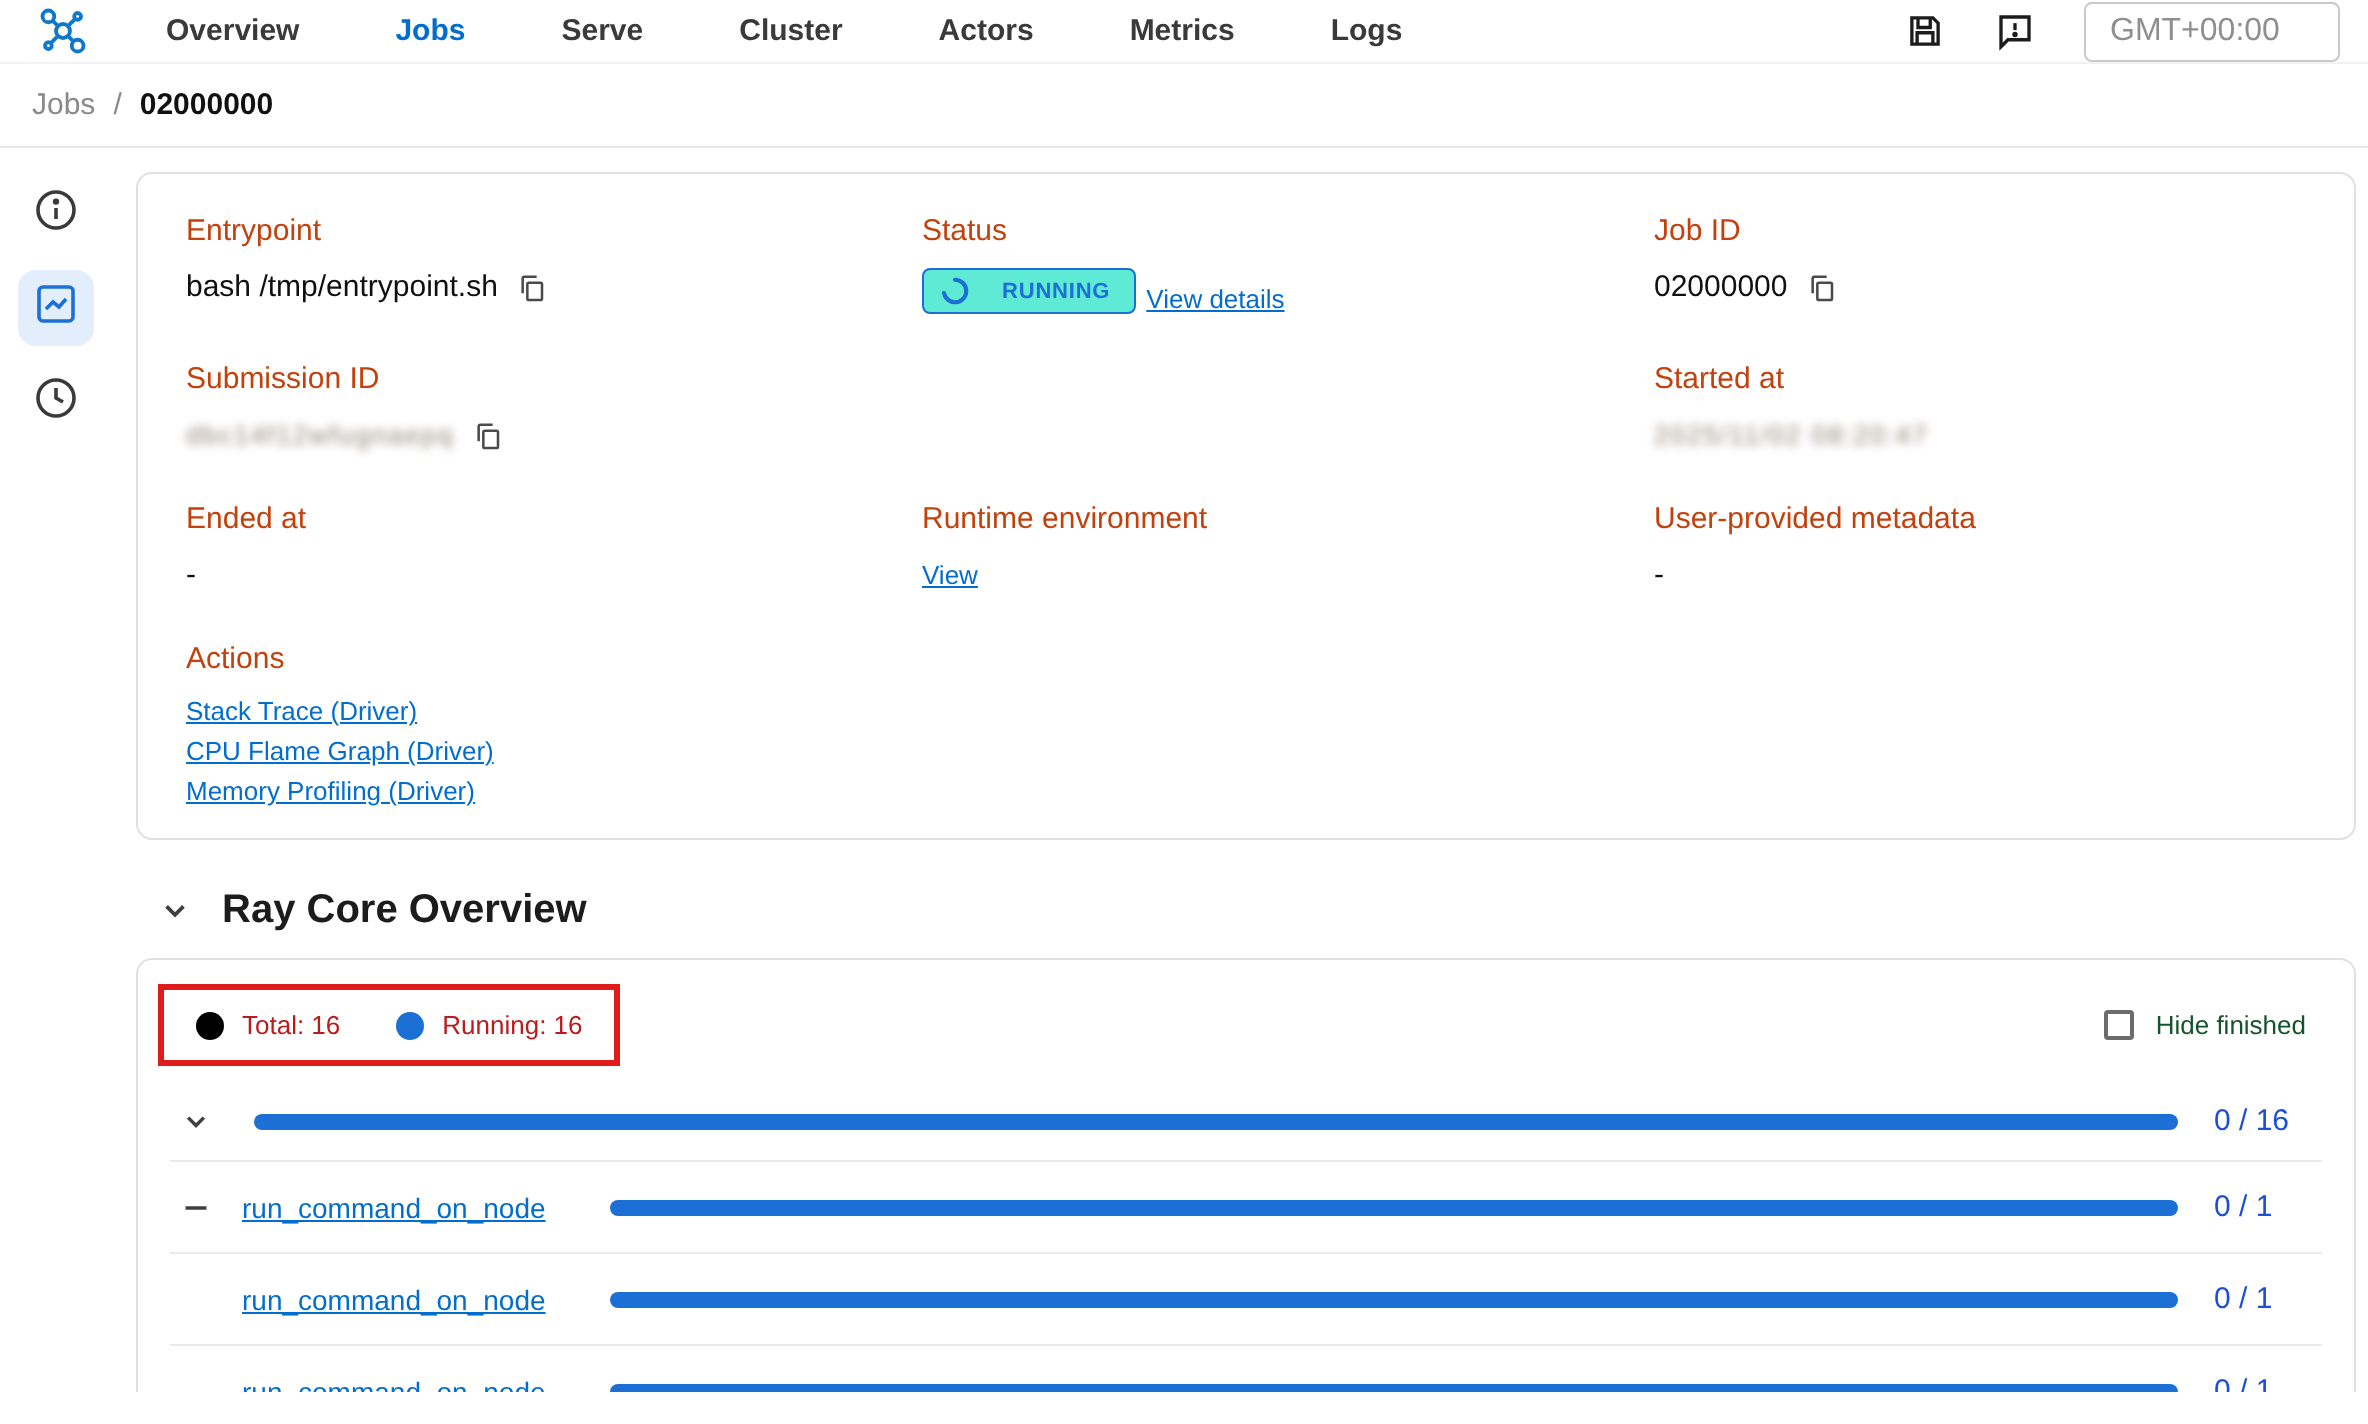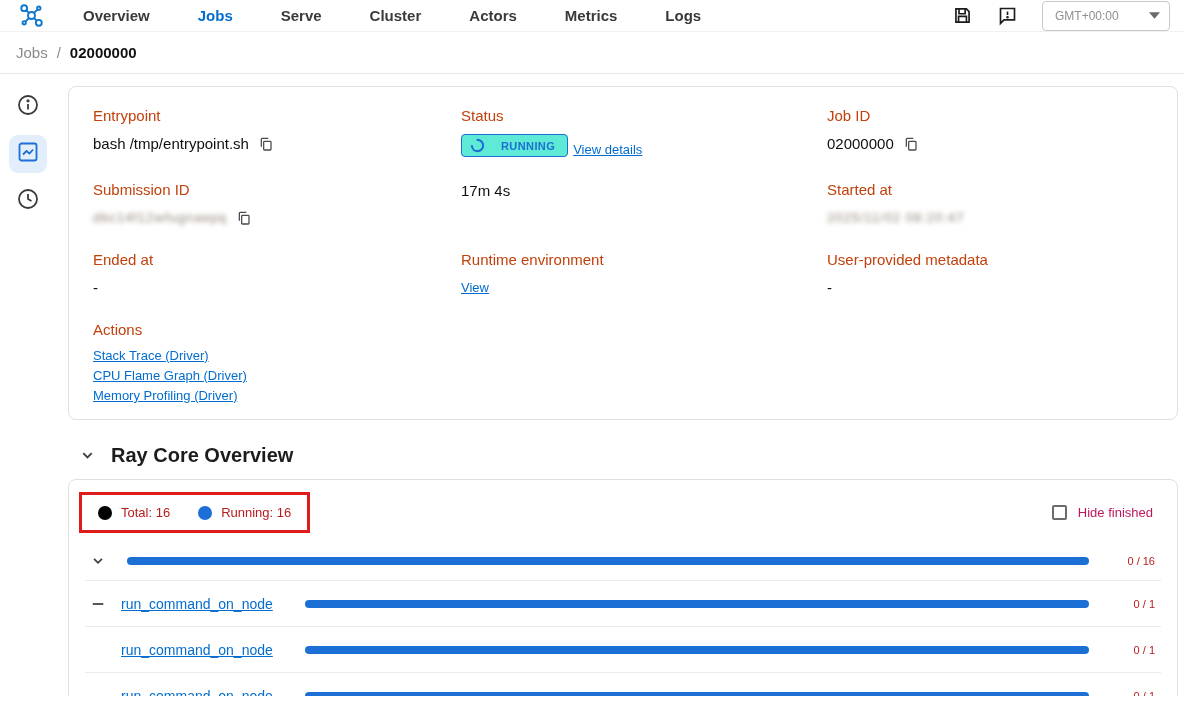--- a/index.html
+++ b/index.html
@@ -16,21 +16,21 @@
 
   
   .topbar{display:flex;align-items:center;height:32px;padding:0 14px;border-bottom:1px solid #f1f1f1;}
   .logo{display:flex;align-items:center;margin:0 14px 0 4px;cursor:pointer;}
   .nav{display:flex;align-items:center;}
   .nav-item{font-size:15px;font-weight:600;color:#3a3a3a;text-decoration:none;margin:0 24px;}
   .nav-item.active{color:var(--link);}
   .topbar-right{margin-left:auto;display:flex;align-items:center;gap:24px;}
   .icon-btn{display:flex;cursor:pointer;}
   .tz-select{display:flex;align-items:center;justify-content:space-between;width:128px;height:30px;
-    border:1px solid #c9c9c9;border-radius:4px;padding:0 9px 0 12px;color:#8f8f8f;font-size:12px;cursor:pointer;gap:28px;}
+    border:1px solid #c9c9c9;border-radius:4px;padding:0 9px 0 12px;color:#8f8f8f;font-size:16px;cursor:pointer;gap:28px;}
 
   
   .breadcrumb-bar{display:flex;align-items:center;height:42px;padding:0 16px;gap:9px;
     border-bottom:1px solid #e7e7e7;font-size:15px;}
   .crumb-root{color:#8a8a8a;text-decoration:none;}
   .crumb-sep{color:#8a8a8a;}
   .crumb-current{font-weight:700;color:#111;}
 
   
   .page-body{display:flex;height:622px;}
@@ -61,31 +61,31 @@
   .section-header{display:flex;align-items:center;gap:16px;margin:24px 0 12px 12px;cursor:pointer;}
   .section-header h2{font-size:20px;font-weight:700;color:#1c1c1c;}
 
   .progress-card{padding:8px 16px 0;}
   .legend-row{display:flex;align-items:center;justify-content:space-between;padding:4px 0 8px;}
   .legend-box{display:flex;align-items:center;gap:28px;border:3px solid var(--annotation);padding:10px 16px;margin-left:-6px;}
   .legend-item{display:flex;align-items:center;gap:9px;font-size:13px;color:#b91c1c;}
   .dot{width:14px;height:14px;border-radius:50%;}
   .dot.total{background:var(--total);}
   .dot.running{background:var(--bar);}
-  .hide-finished{display:flex;align-items:center;gap:11px;font-size:13px;color:#be185d;cursor:pointer;margin-right:8px;text-align:right;}
+  .hide-finished{display:flex;align-items:center;gap:11px;font-size:13px;color:#14532d;cursor:pointer;margin-right:8px;text-align:right;}
   .checkbox{width:15px;height:15px;border:2px solid #6c6c6c;border-radius:2px;background:#fff;}
 
   .prow{display:flex;align-items:center;border-bottom:1px solid #eaeaea;padding:0 6px;}
   .prow.summary{height:40px;}
   .prow.named{height:46px;}
   .row-icon{width:30px;display:flex;align-items:center;color:#3f3f3f;cursor:pointer;}
   .task-name{width:178px;font-size:14px;}
   .task-name a{color:var(--link);text-decoration:underline;font-size:14px;}
   .bar{flex:1;height:8px;border-radius:5px;background:var(--bar);margin:0 18px 0 6px;}
-  .count{min-width:48px;text-align:right;font-size:11px;color:#b91c1c;white-space:nowrap;}
+  .count{min-width:48px;text-align:left;font-size:15px;color:#1d4ed8;white-space:nowrap;}
 </style>
 </head>
 <body>
 
 <header class="topbar">
   <div class="logo">
     <svg width="27" height="27" viewBox="0 0 24 24" fill="none" stroke="#0f77cc" stroke-width="1.7">
       <circle cx="12" cy="12" r="3.1"></circle>
         <circle cx="5.5" cy="5.5" r="2.6"></circle>
         <circle cx="18.5" cy="18.5" r="2.6"></circle>
@@ -217,23 +217,20 @@
             <span class="copy-btn">
               <svg width="16" height="16" viewBox="0 0 24 24" fill="none" stroke="#4a4a4a" stroke-width="1.9">
                 <rect x="8.5" y="8" width="11" height="13" rx="1.2"></rect>
                   <path d="M5 16V4.8A1.3 1.3 0 0 1 6.3 3.5H15.5"></path>
               </svg>
             </span>
           </div>
         </div>
 
         <div>
-          <div class="field-value">
-              <span>17m 4s</span>
-            </div>
         </div>
 
         <div>
           <div class="field-label">Started at</div>
           <div class="field-value">
               <span class="blurred">2025/11/02 08:20:47</span>
             </div>
         </div>
 
         <div>

